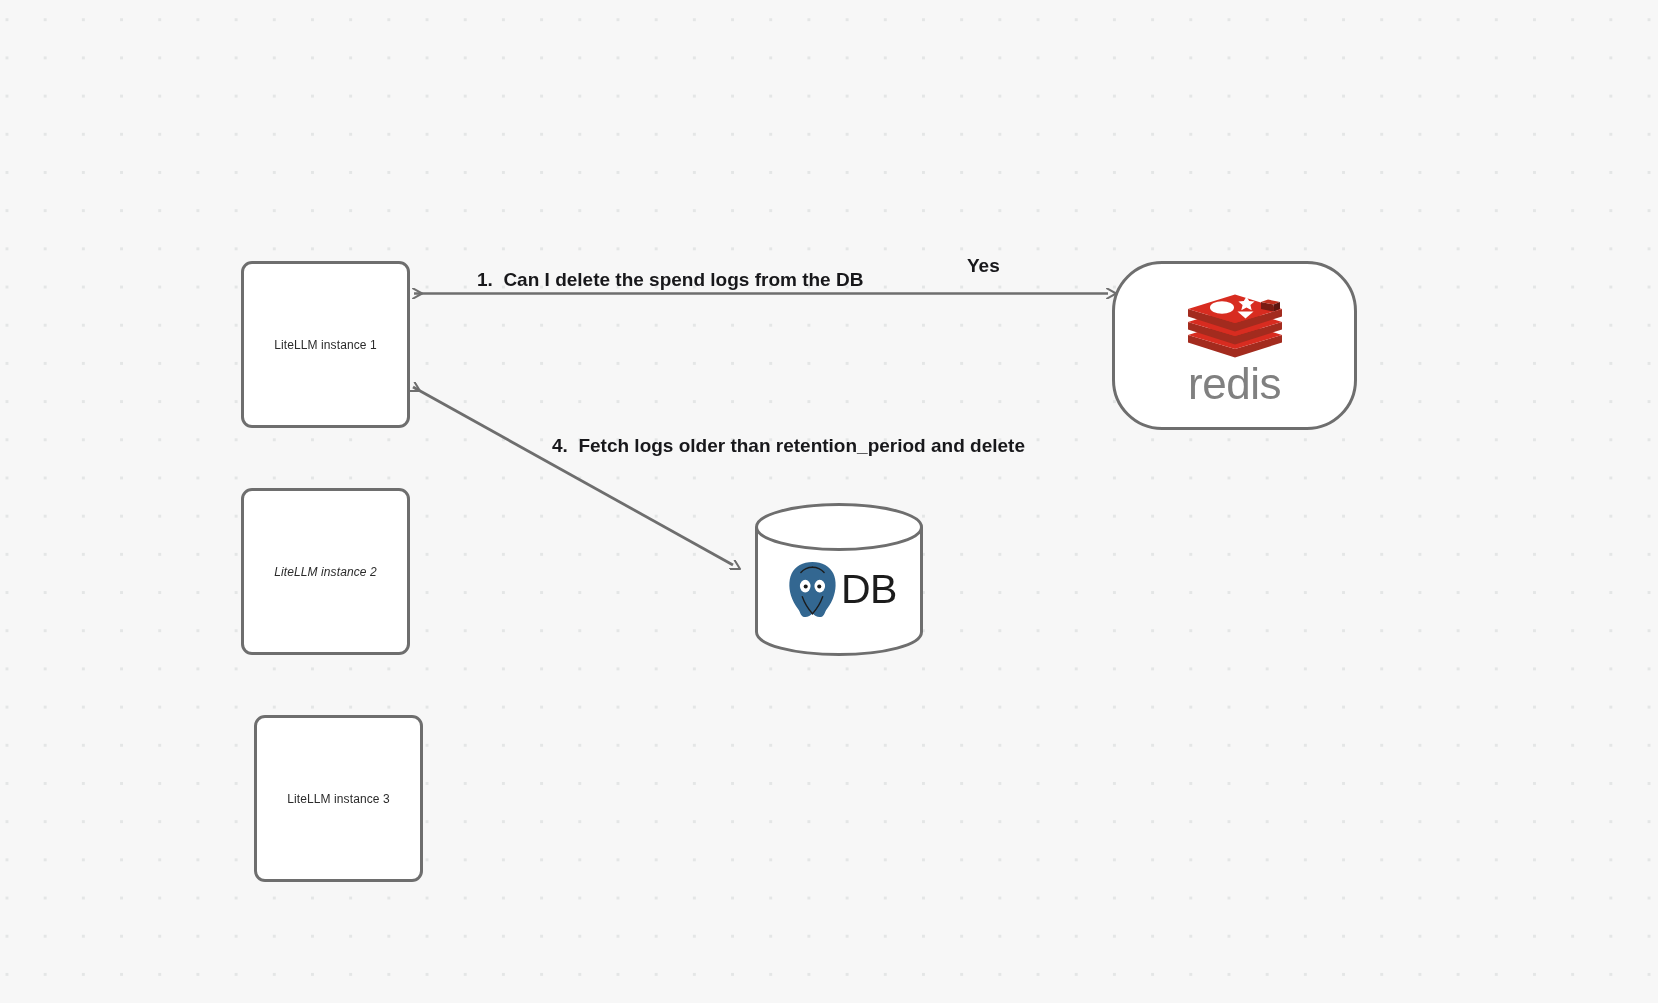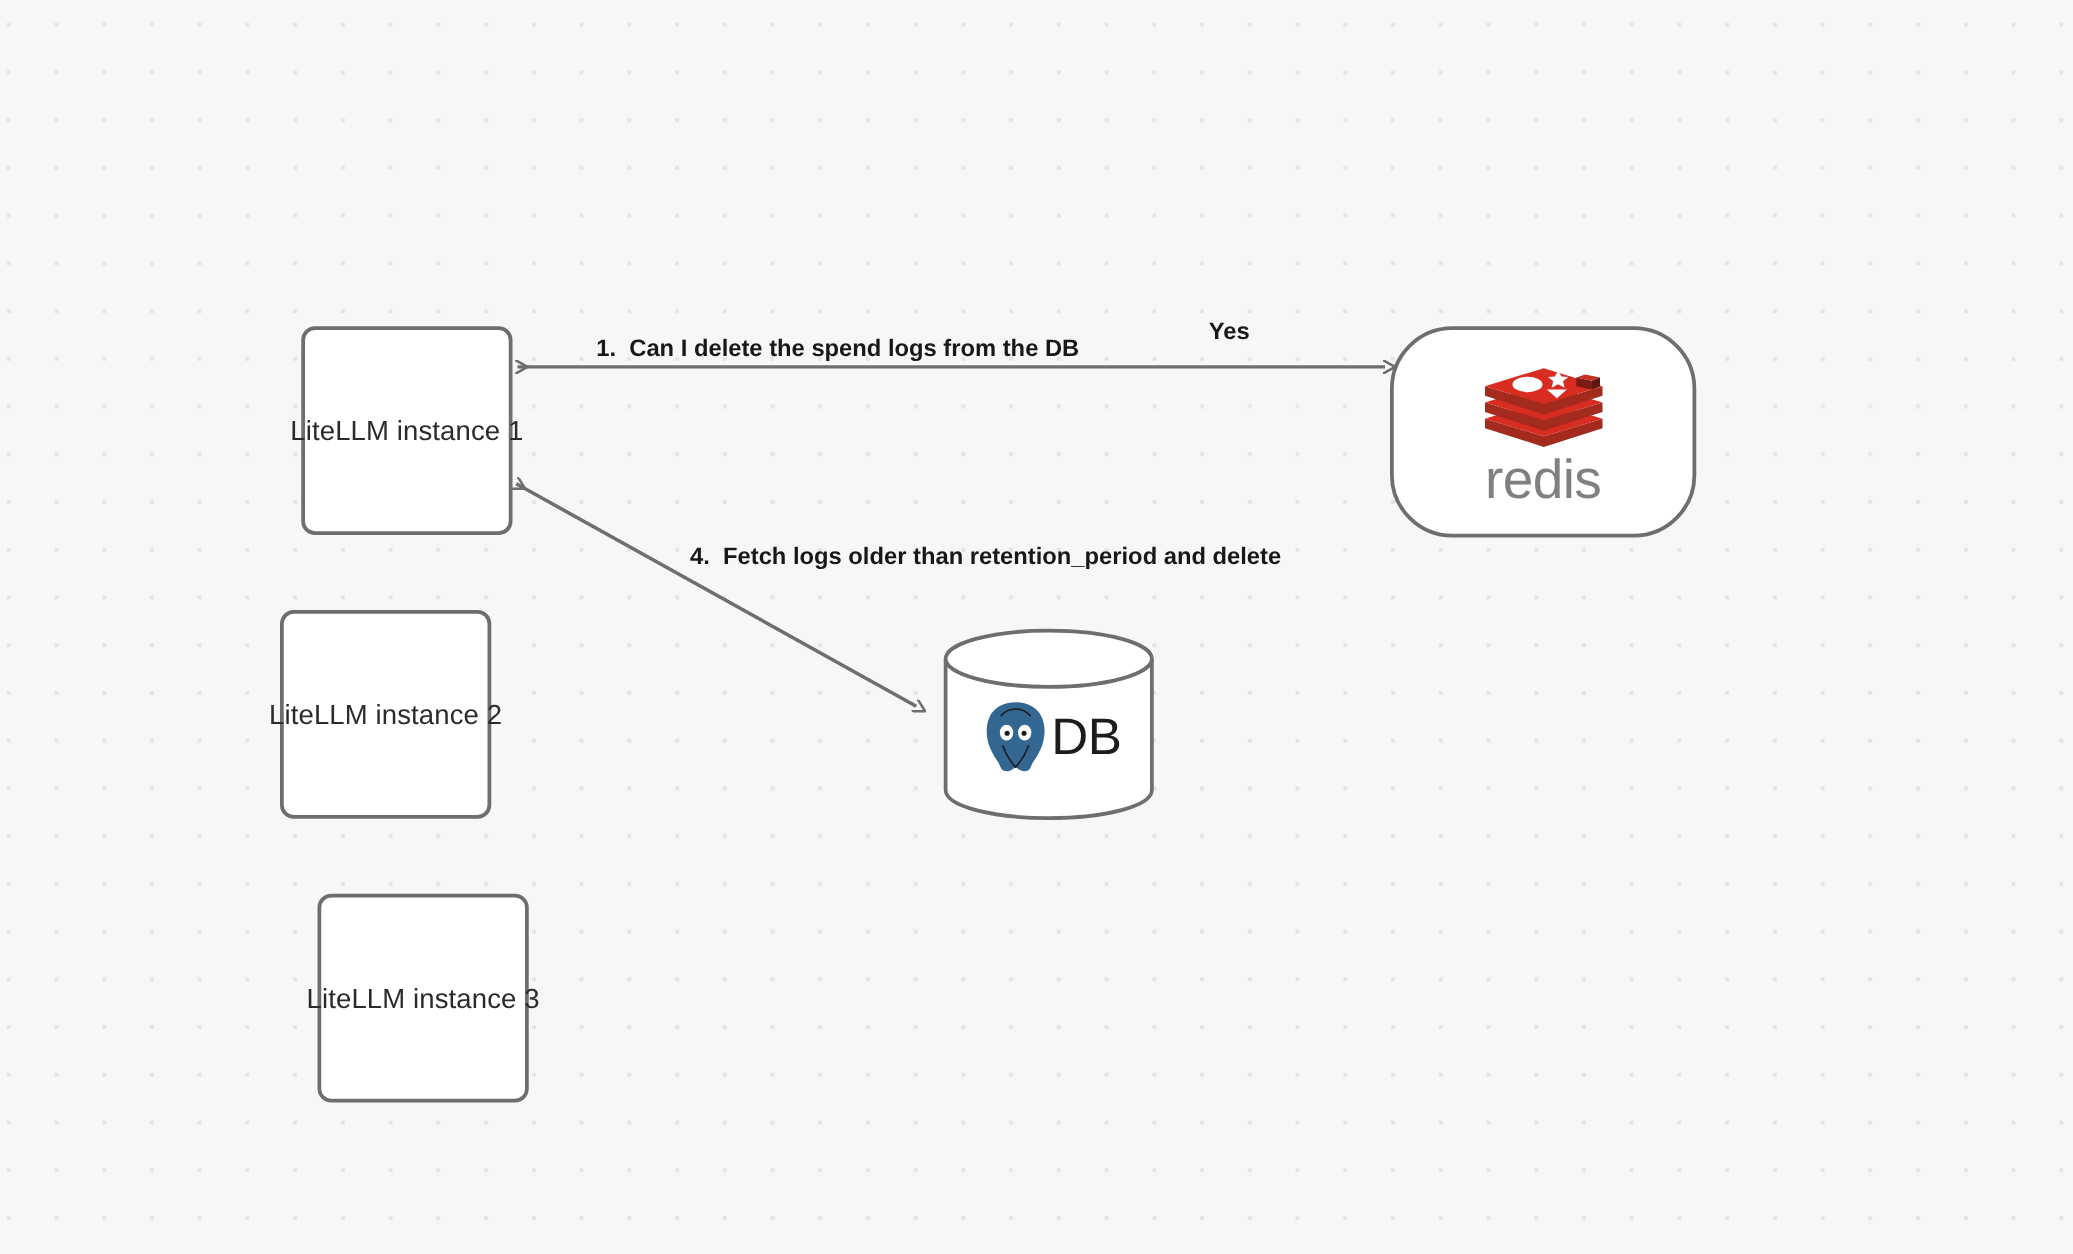--- a/index.html
+++ b/index.html
@@ -44,29 +44,29 @@
     height: 167px;
     background: #ffffff;
     border: 3px solid #6e6e6e;
     border-radius: 11px;
     box-sizing: border-box;
     display: flex;
     align-items: center;
     justify-content: center;
   }
   .llm-node .node-label {
-    font-size: 22px;
+    font-size: 12px;
     color: #2b2b2b;
     font-family: "Liberation Sans", sans-serif;
     letter-spacing: 0.1px;
     text-align: center;
     white-space: nowrap;
   }
   #llm-1 { left: 241px; top: 261px; }
-  #llm-2 { left: 224px; top: 488px; }
+  #llm-2 { left: 241px; top: 488px; font-style: italic; }
   #llm-3 { left: 254px; top: 715px; }
 
   
   #redis-node {
     position: absolute;
     left: 1112px;
     top: 261px;
     width: 245px;
     height: 169px;
     background: #ffffff;

